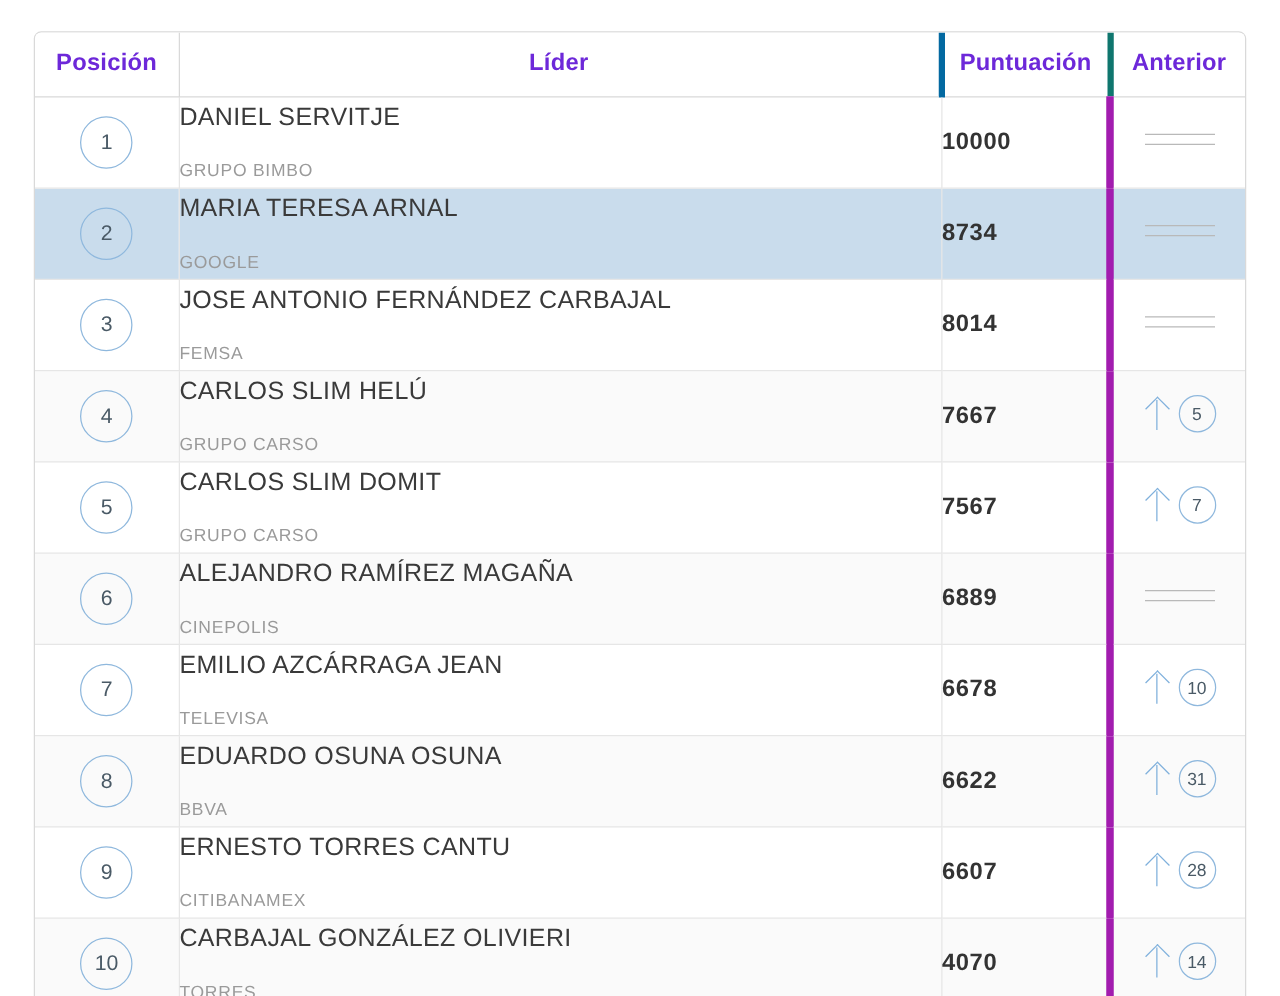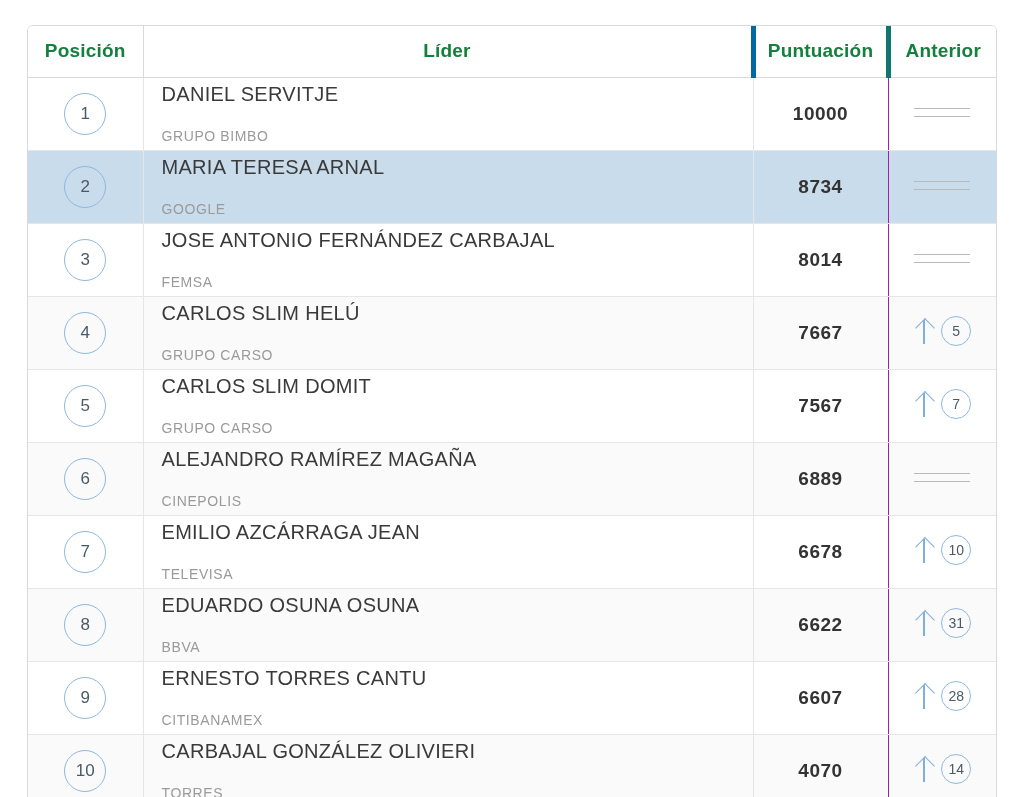--- a/index.html
+++ b/index.html
@@ -34,21 +34,21 @@
     table-layout: fixed;
   }
   table.leaderboard col.c-pos { width: 115px; }
   table.leaderboard col.c-leader { width: 610px; }
   table.leaderboard col.c-score { width: 135px; }
   table.leaderboard col.c-prev { width: 108px; }
 
   thead th {
     font-size: 19px;
     font-weight: bold;
-    color: #15803d;
+    color: #6d28d9;
     padding: 14px 6px 15px 6px;
     border-bottom: 1px solid #d9d9d9;
     background: #ffffff;
     text-align: center;
     letter-spacing: 0.2px;
   }
   thead th.col-pos { border-right: 1px solid #d9d9d9; }
   thead th.col-leader { border-right: 5px solid #0369a1; }
   thead th.col-score { border-right: 5px solid #0f766e; }
 
@@ -59,25 +59,24 @@
     height: 72px;
   }
   tbody tr:last-child td { border-bottom: none; }
 
   td.cell-pos {
     border-right: 1px solid #e6e6e6;
     text-align: center;
   }
   td.cell-leader {
     border-right: 1px solid #e6e6e6;
-    padding-left: 18px;
   }
   td.cell-score {
-    border-right: 1px solid #a21caf;
-    text-align: center;
+    border-right: 6px solid #a21caf;
+    text-align: left;
   }
   td.cell-prev {
     text-align: center;
   }
 
   tr.row-alt td { background: #fafafa; }
   tr.row-plain td { background: #ffffff; }
   tr.row-highlight td { background: #c9dcec; }
 
   .pos-badge {

